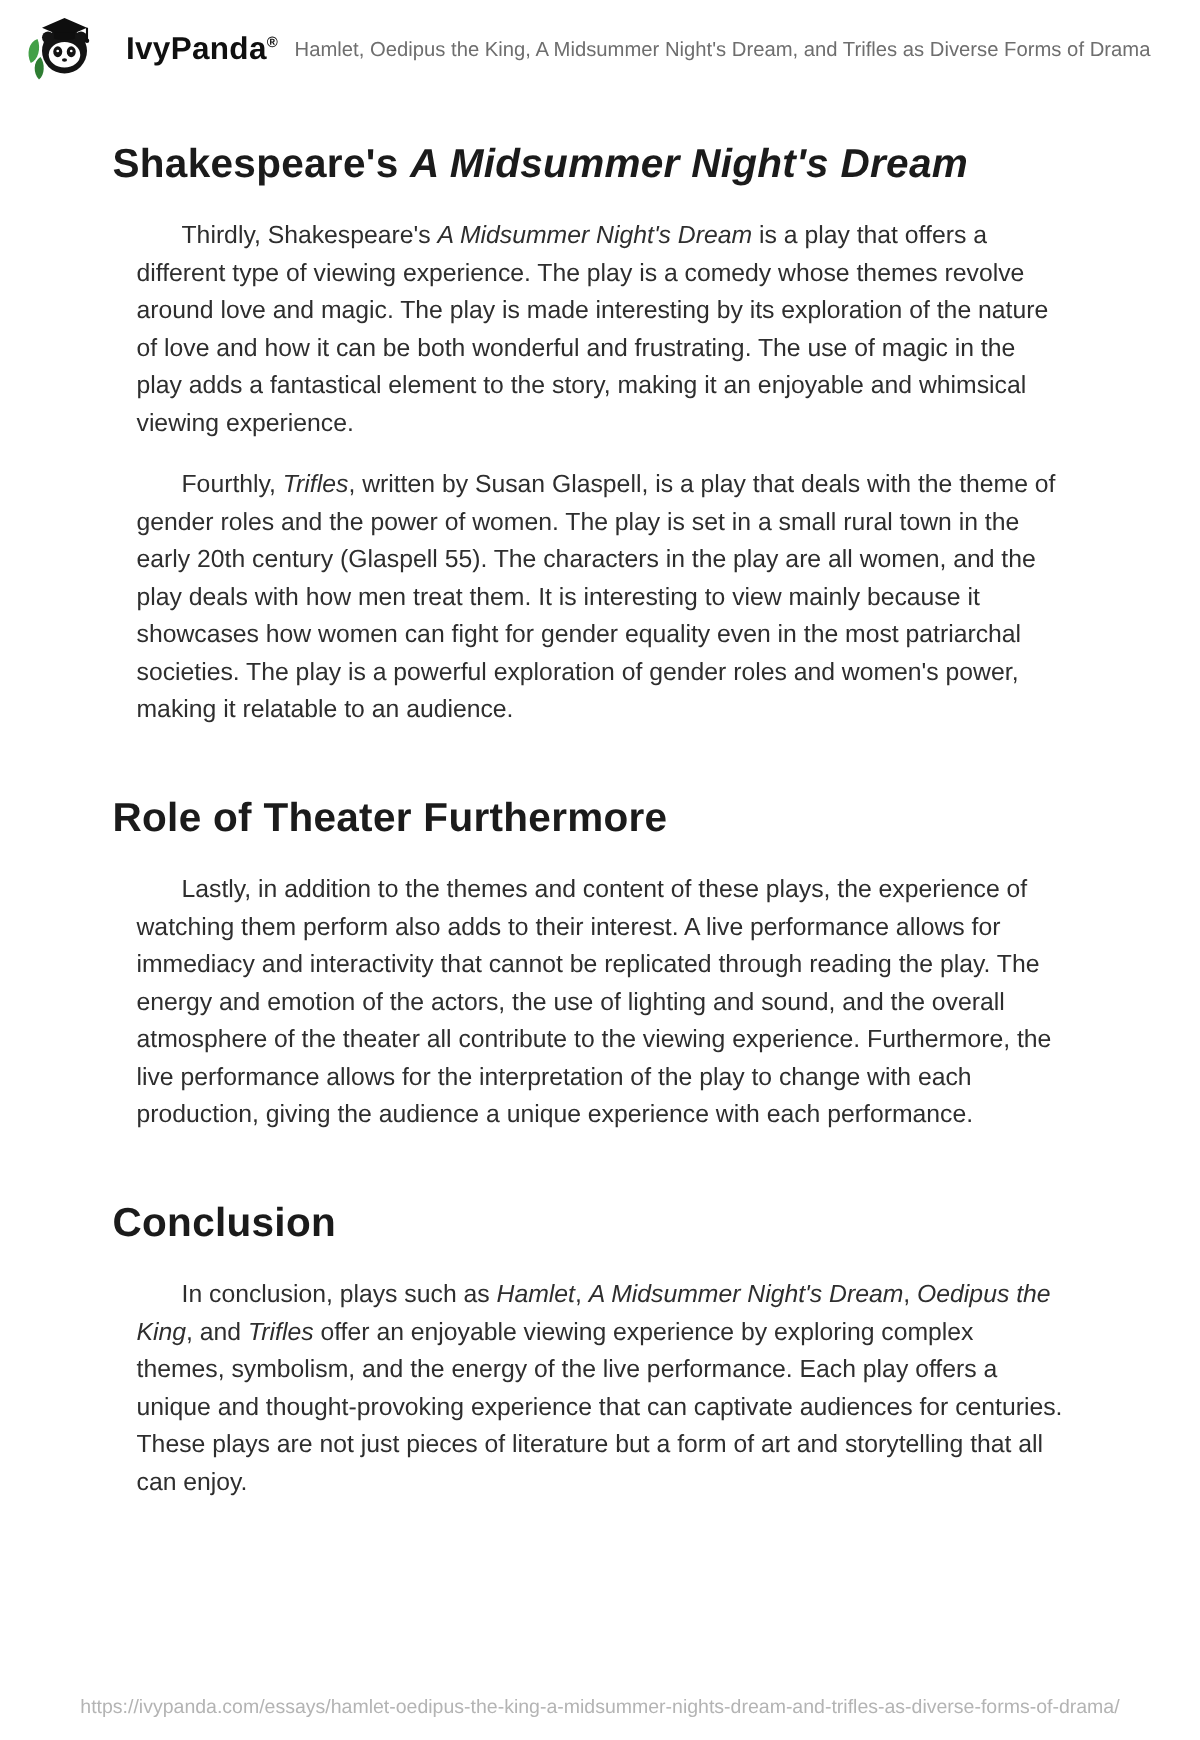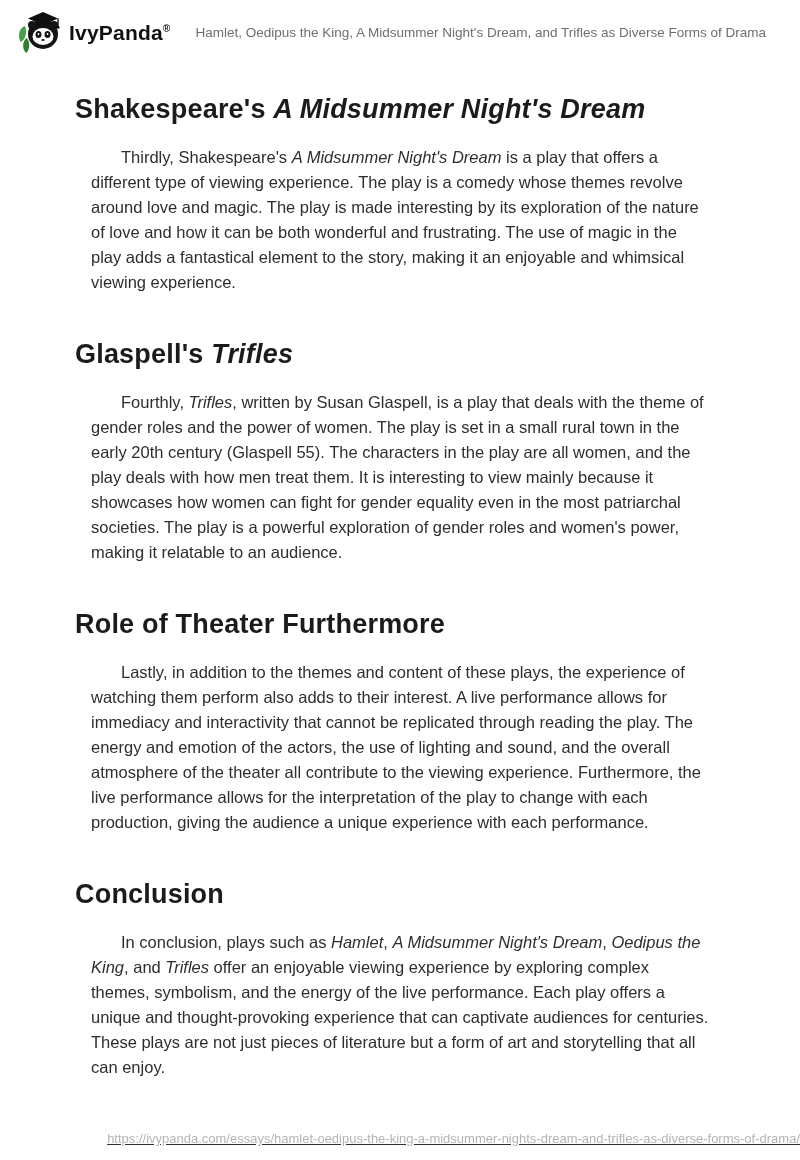--- a/index.html
+++ b/index.html
@@ -15,21 +15,21 @@
   }
   .header {
     display: flex;
     align-items: center;
     justify-content: space-between;
     padding: 9px 34px 9px 16px;
   }
   .brand {
     display: flex;
     align-items: center;
-    gap: 6px;
+    gap: 21px;
     cursor: pointer;
   }
   .logo-wrap { width: 47px; height: 47px; display: inline-flex; }
   .brand-name {
     font-size: 21px;
     font-weight: bold;
     color: #101010;
     letter-spacing: 0.2px;
   }
   .brand-name sup { font-size: 10px; font-weight: bold; vertical-align: super; }
@@ -53,22 +53,21 @@
     line-height: 25px;
     margin: 16px;
     text-indent: 30px;
     color: #2e2e2e;
   }
   .footer {
     position: absolute;
     left: 0;
     bottom: 13px;
     width: 100%;
-    text-align: right;
-    text-decoration: underline;
+    text-align: center;
   }
   .source-url {
     font-size: 13px;
     color: #b4b4b4;
     text-decoration: none;
   }
 </style>
 </head>
 <body>
 
@@ -98,21 +97,20 @@
   <div class="doc-title">Hamlet, Oedipus the King, A Midsummer Night's Dream, and Trifles as Diverse Forms of Drama</div>
 </header>
 
 <main class="content">
   <section class="section">
     <h2><span>Shakespeare's </span><span style="font-style: italic;">A Midsummer Night's Dream</span></h2>
     <p><span>Thirdly, Shakespeare's </span><span style="font-style: italic;">A Midsummer Night's Dream</span><span> is a play that offers a different type of viewing experience. The play is a comedy whose themes revolve around love and magic. The play is made interesting by its exploration of the nature of love and how it can be both wonderful and frustrating. The use of magic in the play adds a fantastical element to the story, making it an enjoyable and whimsical viewing experience.</span></p>
   </section>
 
   <section class="section">
-    <h2><span>Glaspell's </span><span style="font-style: italic;">Trifles</span></h2>
     <p><span>Fourthly, </span><span style="font-style: italic;">Trifles</span><span>, written by Susan Glaspell, is a play that deals with the theme of gender roles and the power of women. The play is set in a small rural town in the early 20th century (Glaspell 55). The characters in the play are all women, and the play deals with how men treat them. It is interesting to view mainly because it showcases how women can fight for gender equality even in the most patriarchal societies. The play is a powerful exploration of gender roles and women's power, making it relatable to an audience.</span></p>
   </section>
 
   <section class="section">
     <h2><span>Role of Theater Furthermore</span></h2>
     <p><span>Lastly, in addition to the themes and content of these plays, the experience of watching them perform also adds to their interest. A live performance allows for immediacy and interactivity that cannot be replicated through reading the play. The energy and emotion of the actors, the use of lighting and sound, and the overall atmosphere of the theater all contribute to the viewing experience. Furthermore, the live performance allows for the interpretation of the play to change with each production, giving the audience a unique experience with each performance.</span></p>
   </section>
 
   <section class="section">
     <h2><span>Conclusion</span></h2>

